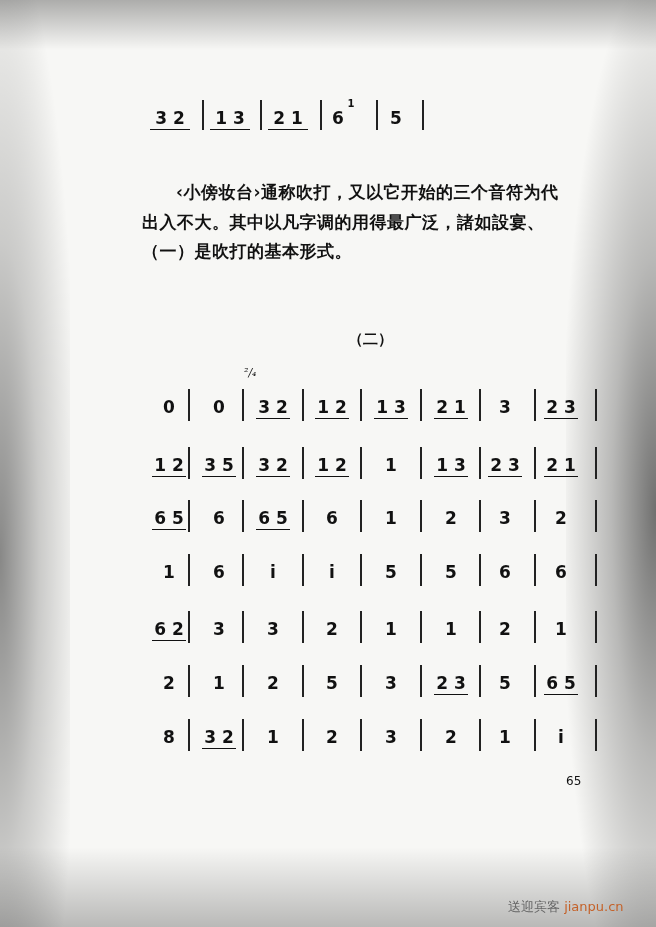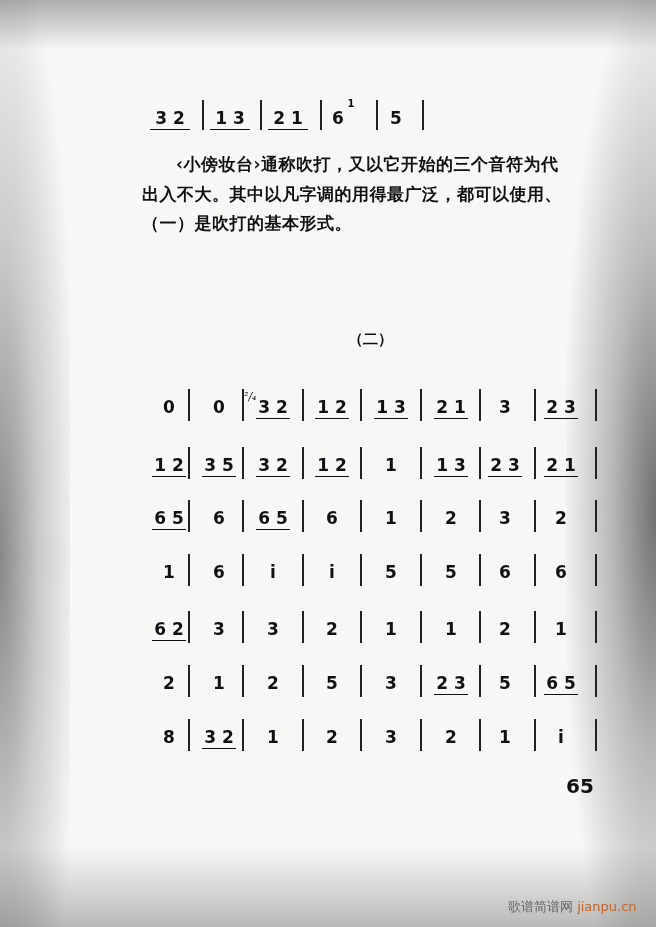--- a/index.html
+++ b/index.html
@@ -3,28 +3,28 @@
 <meta charset="utf-8">
 <style>
   html,body{margin:0;padding:0;}
   body{width:656px;height:927px;position:relative;overflow:hidden;background:#f7f7f5;font-family:"DejaVu Serif",serif;color:#111;}
   .noise-r{position:absolute;top:0;right:0;width:90px;height:927px;background:radial-gradient(ellipse at 100% 55%,rgba(0,0,0,.55) 0%,rgba(0,0,0,.25) 35%,rgba(0,0,0,0) 75%);}
   .noise-l{position:absolute;top:0;left:0;width:70px;height:927px;background:radial-gradient(ellipse at 0% 60%,rgba(0,0,0,.45) 0%,rgba(0,0,0,.18) 40%,rgba(0,0,0,0) 80%);}
   .noise-t{position:absolute;top:0;left:0;width:656px;height:50px;background:linear-gradient(180deg,rgba(0,0,0,.3),rgba(0,0,0,0));}
   .noise-b{position:absolute;bottom:0;left:0;width:656px;height:80px;background:linear-gradient(0deg,rgba(0,0,0,.25),rgba(0,0,0,0));}
   .prose{position:absolute;left:142px;top:150px;width:468px;font-size:17px;line-height:29.5px;font-weight:bold;font-family:"DejaVu Sans",sans-serif;letter-spacing:0.5px;}
   .prose p{margin:0;}
-  .prose .indent{text-indent:34px;}
+  .prose .indent{text-indent:34px;margin-top:28px;}
   .row{position:absolute;left:150px;height:40px;font-family:"DejaVu Sans",sans-serif;font-weight:bold;font-size:17px;}
   .cell{position:absolute;top:0;text-align:center;}
   .ul{border-bottom:1.5px solid #111;padding-bottom:1px;}
   .bar{position:absolute;width:1.5px;background:#222;}
   .title{position:absolute;top:330px;left:348px;font-size:15px;font-weight:bold;font-family:"DejaVu Sans",sans-serif;}
-  .timesig{position:absolute;top:366px;left:244px;font-size:11px;font-style:italic;margin-top:24px;}
-  .pageno{position:absolute;top:774px;left:566px;font-size:20px;font-weight:bold;font-family:"DejaVu Sans",sans-serif;}
+  .timesig{position:absolute;top:366px;left:244px;font-size:11px;font-style:italic;}
+  .pageno{position:absolute;top:774px;left:566px;font-size:12px;font-weight:normal;font-family:"DejaVu Sans",sans-serif;}
   .watermark{position:absolute;top:898px;left:508px;font-size:13px;color:#666;font-family:"DejaVu Sans",sans-serif;}
   .watermark .url{color:#c4622a;}
 </style>
 </head>
 <body>
 
 <div class="noise-t"></div>
 <div class="noise-l"></div>
 <div class="noise-r"></div>
 <div class="noise-b"></div>
@@ -38,21 +38,21 @@
   <div class="bar" style="left:170px;top:-8px;height:30px;"></div>
   <span class="cell" style="left:178px;width:20px;">6</span>
   <span class="cell" style="left:196px;top:-10px;width:10px;font-size:10px;">1</span>
   <div class="bar" style="left:226px;top:-8px;height:30px;"></div>
   <span class="cell" style="left:236px;width:20px;">5</span>
   <div class="bar" style="left:272px;top:-8px;height:30px;"></div>
 </div>
 
 <div class="prose">
   <p class="indent">‹小傍妆台›通称吹打，又以它开始的三个音符为代</p>
-  <p>出入不大。其中以凡字调的用得最广泛，都可以使用、</p>
+  <p>出入不大。其中以凡字调的用得最广泛，諸如設宴、</p>
   <p>（一）是吹打的基本形式。</p>
 </div>
 
 <div class="title">（二）</div>
 <div class="timesig">²/₄</div>
 
 <div id="score">
     <div class="row" style="top: 397px; left: 152px; width: 460px;">
       <span class="cell" style="left: 0px; width: 34px;">0</span>
       <div class="bar" style="left: 36px; top: -8px; height: 32px;"></div>
@@ -176,15 +176,15 @@
       <div class="bar" style="left: 327px; top: -8px; height: 32px;"></div>
       <span class="cell" style="left: 336px; width: 34px;">1</span>
       <div class="bar" style="left: 382px; top: -8px; height: 32px;"></div>
       <span class="cell" style="left: 392px; width: 34px;">i</span>
       <div class="bar" style="left: 443px; top: -8px; height: 32px;"></div>
     </div>
   </div>
 
 <div class="pageno">65</div>
 <div class="watermark">
-  <span>歌谱简谱网</span>
+  <span>送迎宾客</span>
   <span class="url">jianpu.cn</span>
 </div>
 
 </body></html>

